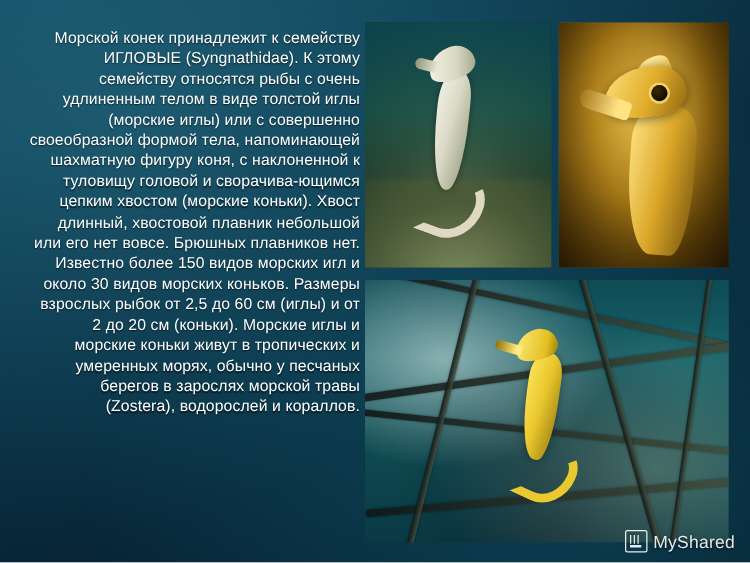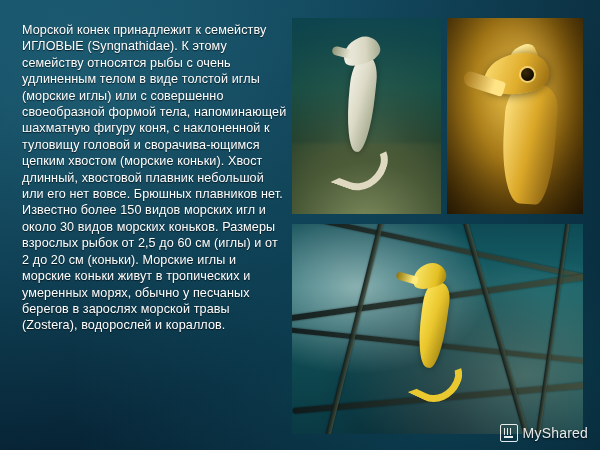--- a/index.html
+++ b/index.html
@@ -31,21 +31,21 @@
     pointer-events: none;
   }
   .text-col {
     position: absolute;
     left: 22px;
     top: 22px;
     width: 266px;
     color: #ffffff;
     font-size: 12.6px;
     line-height: 16.4px;
-    text-align: left;
+    text-align: right;
     letter-spacing: 0.1px;
     text-shadow: 0 1px 1px rgba(0,0,0,0.65);
     z-index: 5;
   }
   .text-col p {
     margin: 0;
   }
   .photo {
     position: absolute;
     overflow: hidden;

